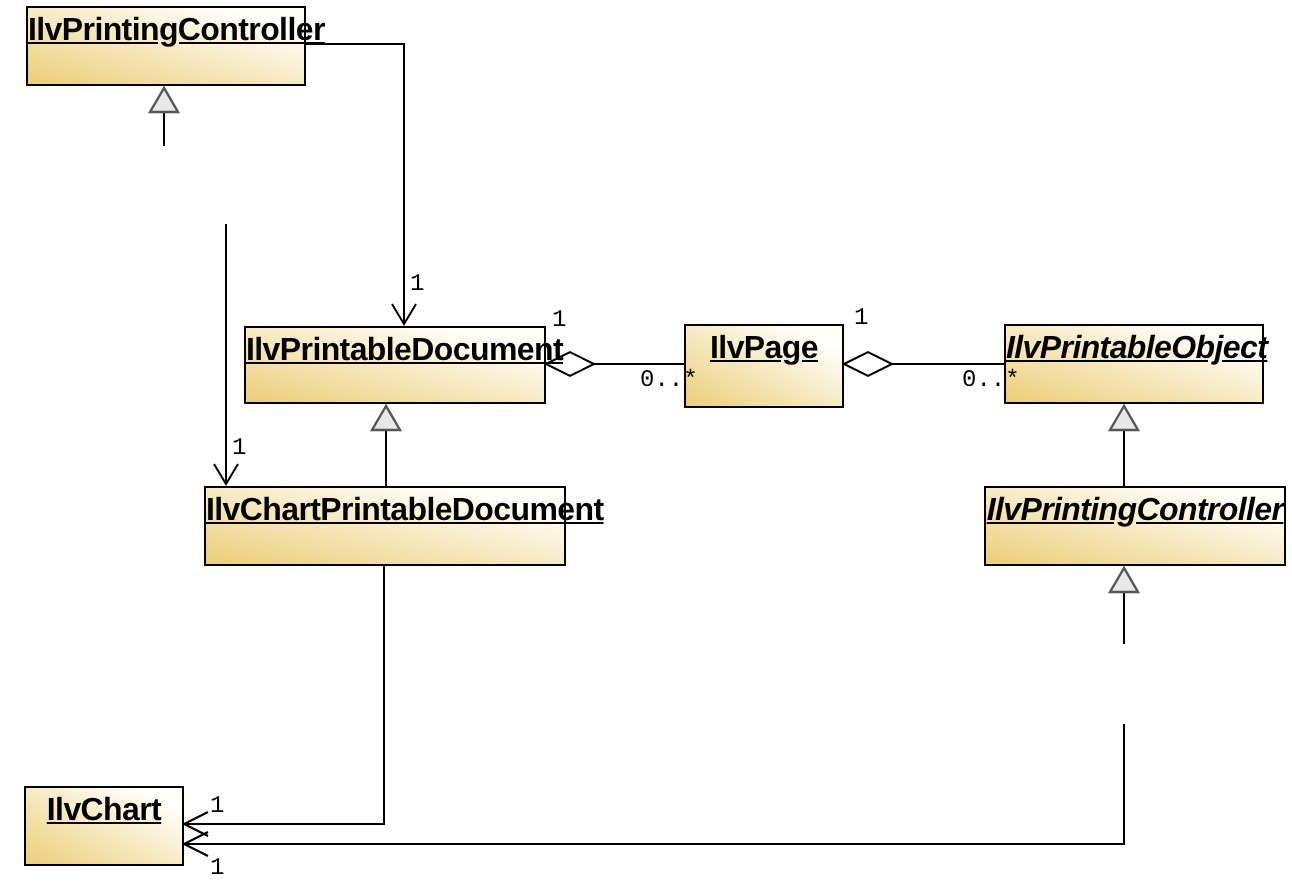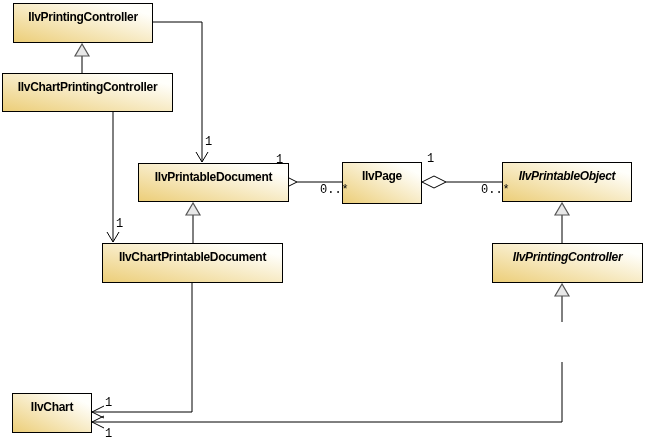--- a/index.html
+++ b/index.html
@@ -10,25 +10,25 @@
   html,body{margin:0;padding:0;background:var(--background);}
   #canvas{position:relative;width:646px;height:446px;background:var(--background);
     font-family:"Liberation Sans",sans-serif;overflow:hidden;}
   #edges{position:absolute;left:0;top:0;pointer-events:none;}
   #edges line, #edges polyline{stroke:var(--line);stroke-width:1;fill:none;}
   #edges polygon.tri{fill:var(--triangle_fill);stroke:var(--triangle_stroke);stroke-width:1.2;}
   #edges polygon.dia{fill:var(--diamond_fill);stroke:var(--line);stroke-width:1;}
   .uml-class{position:absolute;box-sizing:border-box;border:1px solid var(--box_border);
     background:linear-gradient(to top right,var(--box_gradient_start) 0%,var(--box_gradient_end) 85%);
     text-align:center;padding-top:3px;}
-  .uml-name{font-weight:bold;font-size:12px;letter-spacing:-0.3px;color:var(--text);white-space:nowrap;}
+  .uml-name{font-weight:bold;font-size:16px;letter-spacing:-0.3px;color:var(--text);white-space:nowrap;text-decoration:underline;}
   .abstract .uml-name{font-style:italic;}
   .c0{left:13px;top:3px;width:140px;height:40px;}
   .c1{left:2px;top:73px;width:171px;height:39px;}
-  .c2{left:122px;top:163px;width:151px;height:39px;margin-left:16px;}
+  .c2{left:122px;top:163px;width:151px;height:39px;}
   .c3{left:342px;top:162px;width:80px;height:42px;text-align:center;}
   .c4{left:502px;top:162px;width:130px;height:40px;}
   .c5{left:102px;top:243px;width:181px;height:40px;}
   .c6{left:492px;top:243px;width:151px;height:40px;}
   .c7{left:503px;top:322px;width:120px;height:40px;}
   .c8{left:12px;top:393px;width:80px;height:40px;}
   .mult{position:absolute;font-family:"Liberation Mono",monospace;font-size:12px;
     color:var(--text);white-space:nowrap;line-height:1;}
   .m0{left:205px;top:136px;}
   .m1{left:116px;top:218px;}
@@ -83,23 +83,20 @@
     </g>
     <g>
       <polyline points="562,362 562,422 92,422"></polyline>
       <polyline points="104,416 92,422 104,428"></polyline>
     </g>
   </svg>
 
   <div class="uml-class c0">
     <span class="uml-name">IlvPrintingController</span>
   </div>
-  <div class="uml-class c1">
-    <span class="uml-name">IlvChartPrintingController</span>
-  </div>
   <div class="uml-class c2">
     <span class="uml-name">IlvPrintableDocument</span>
   </div>
   <div class="uml-class c3">
     <span class="uml-name">IlvPage</span>
   </div>
   <div class="uml-class c4 abstract">
     <span class="uml-name">IlvPrintableObject</span>
   </div>
   <div class="uml-class c5">

